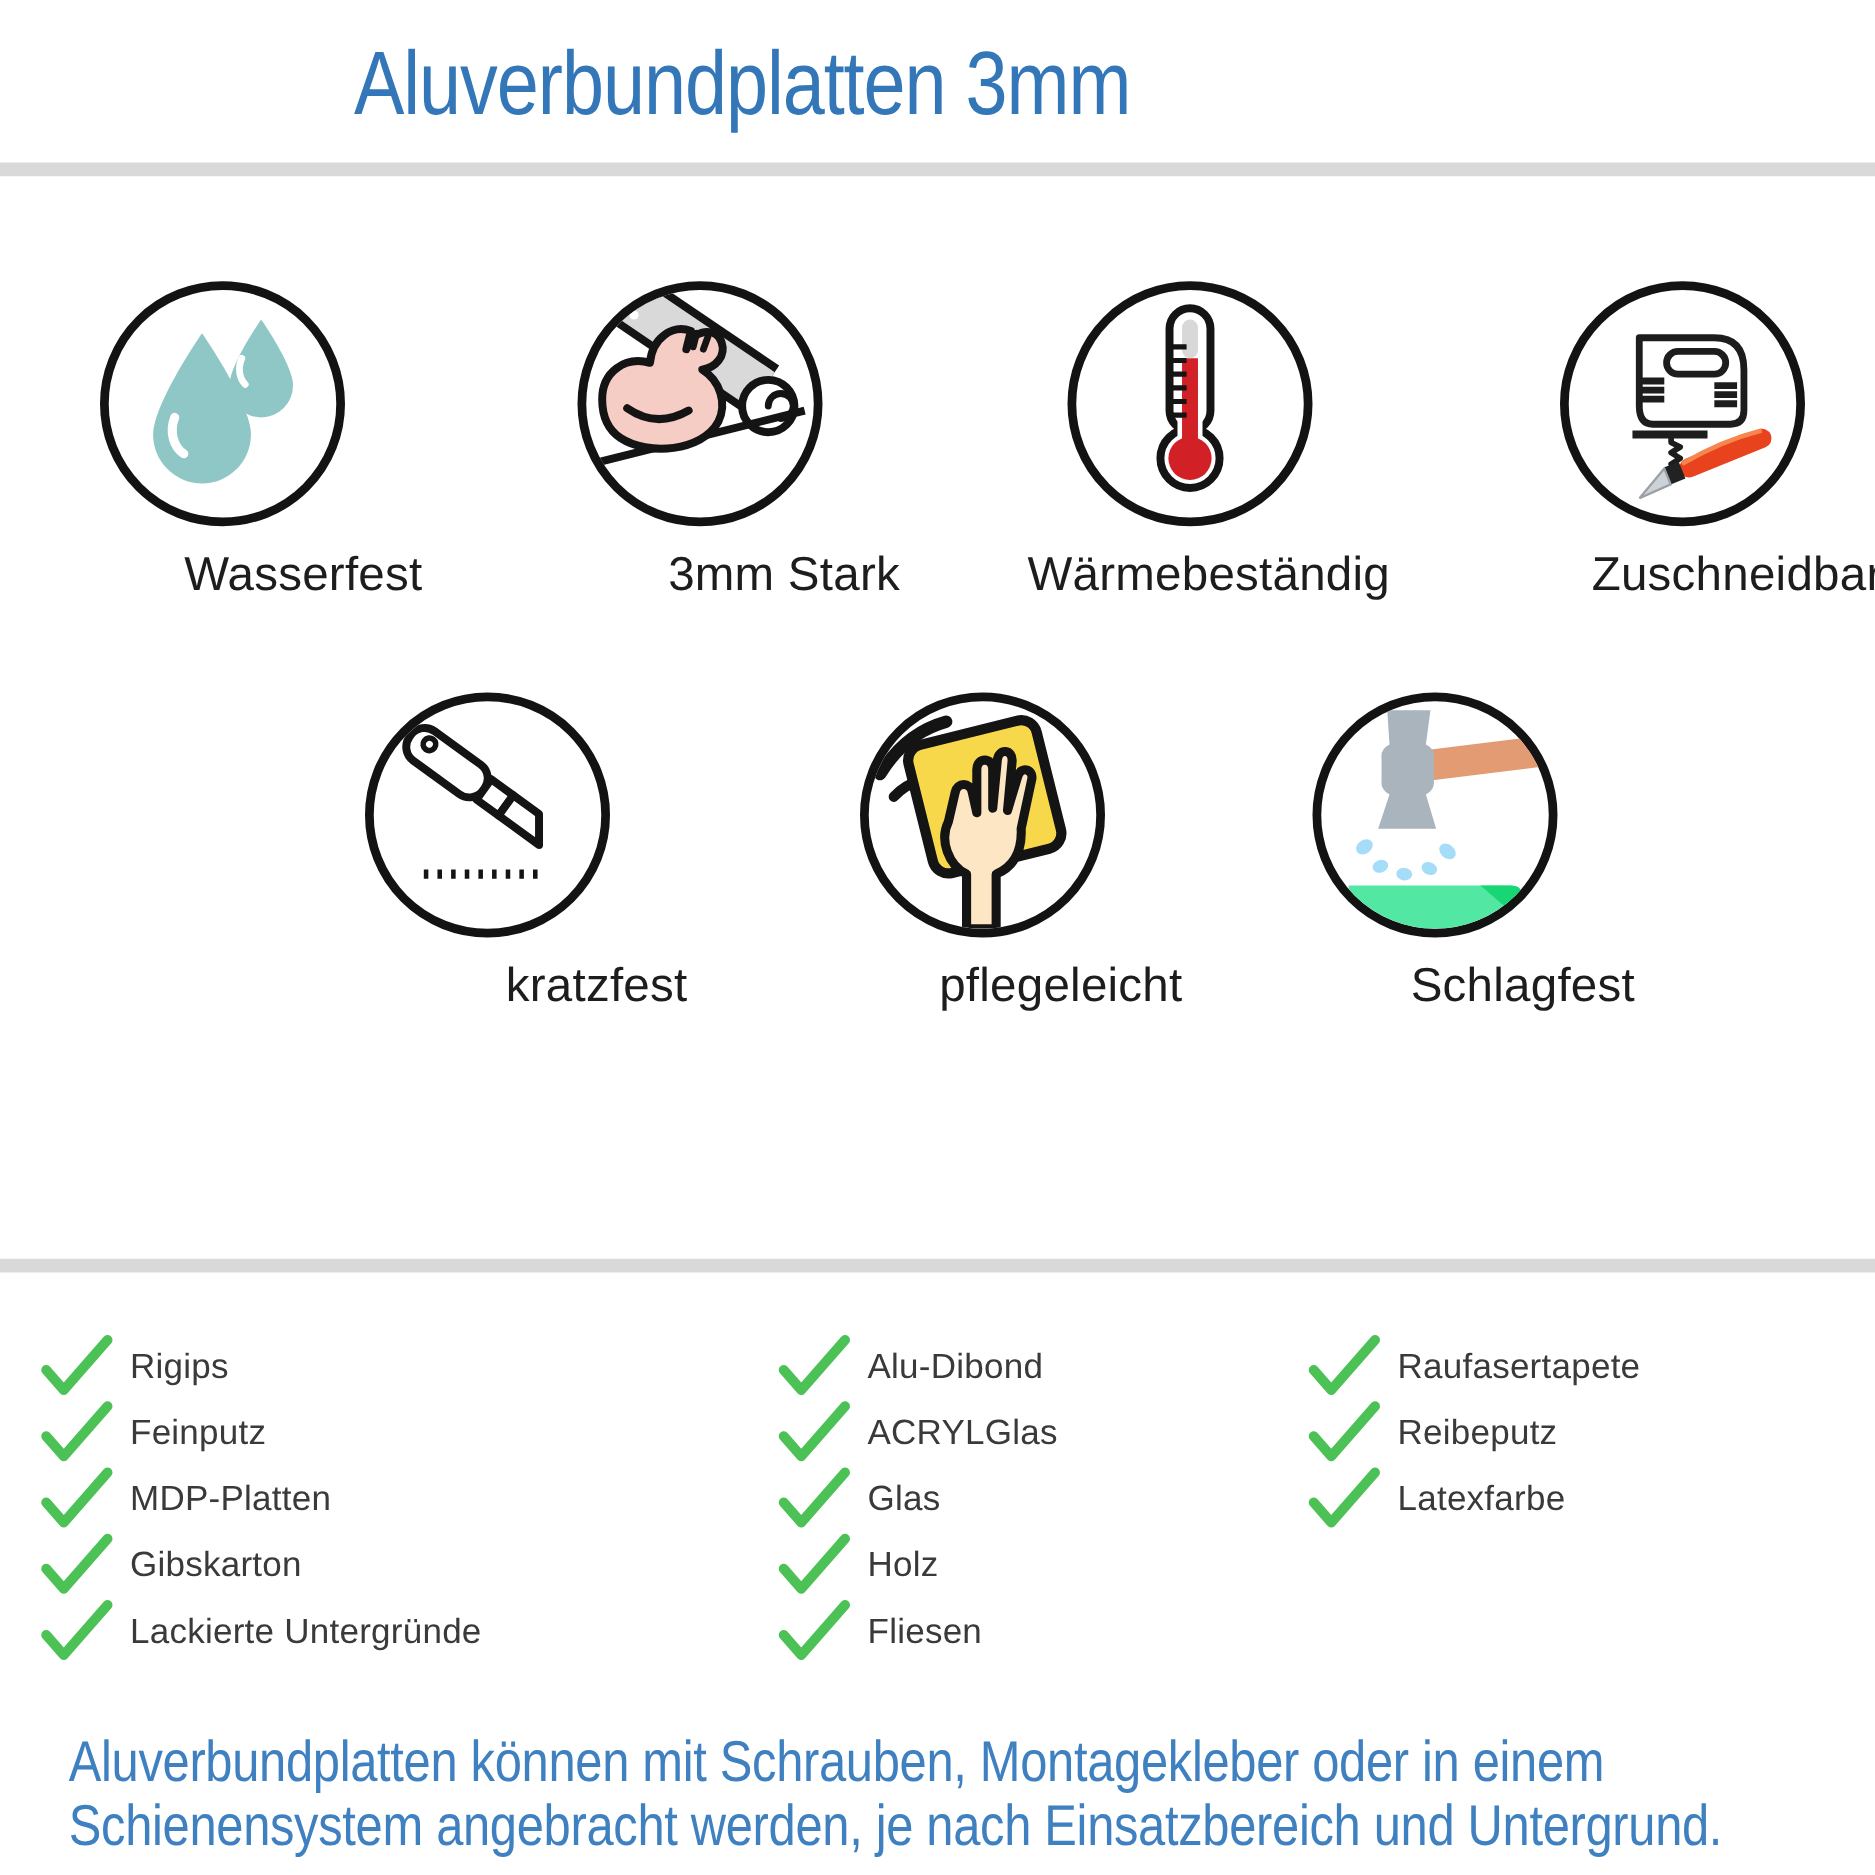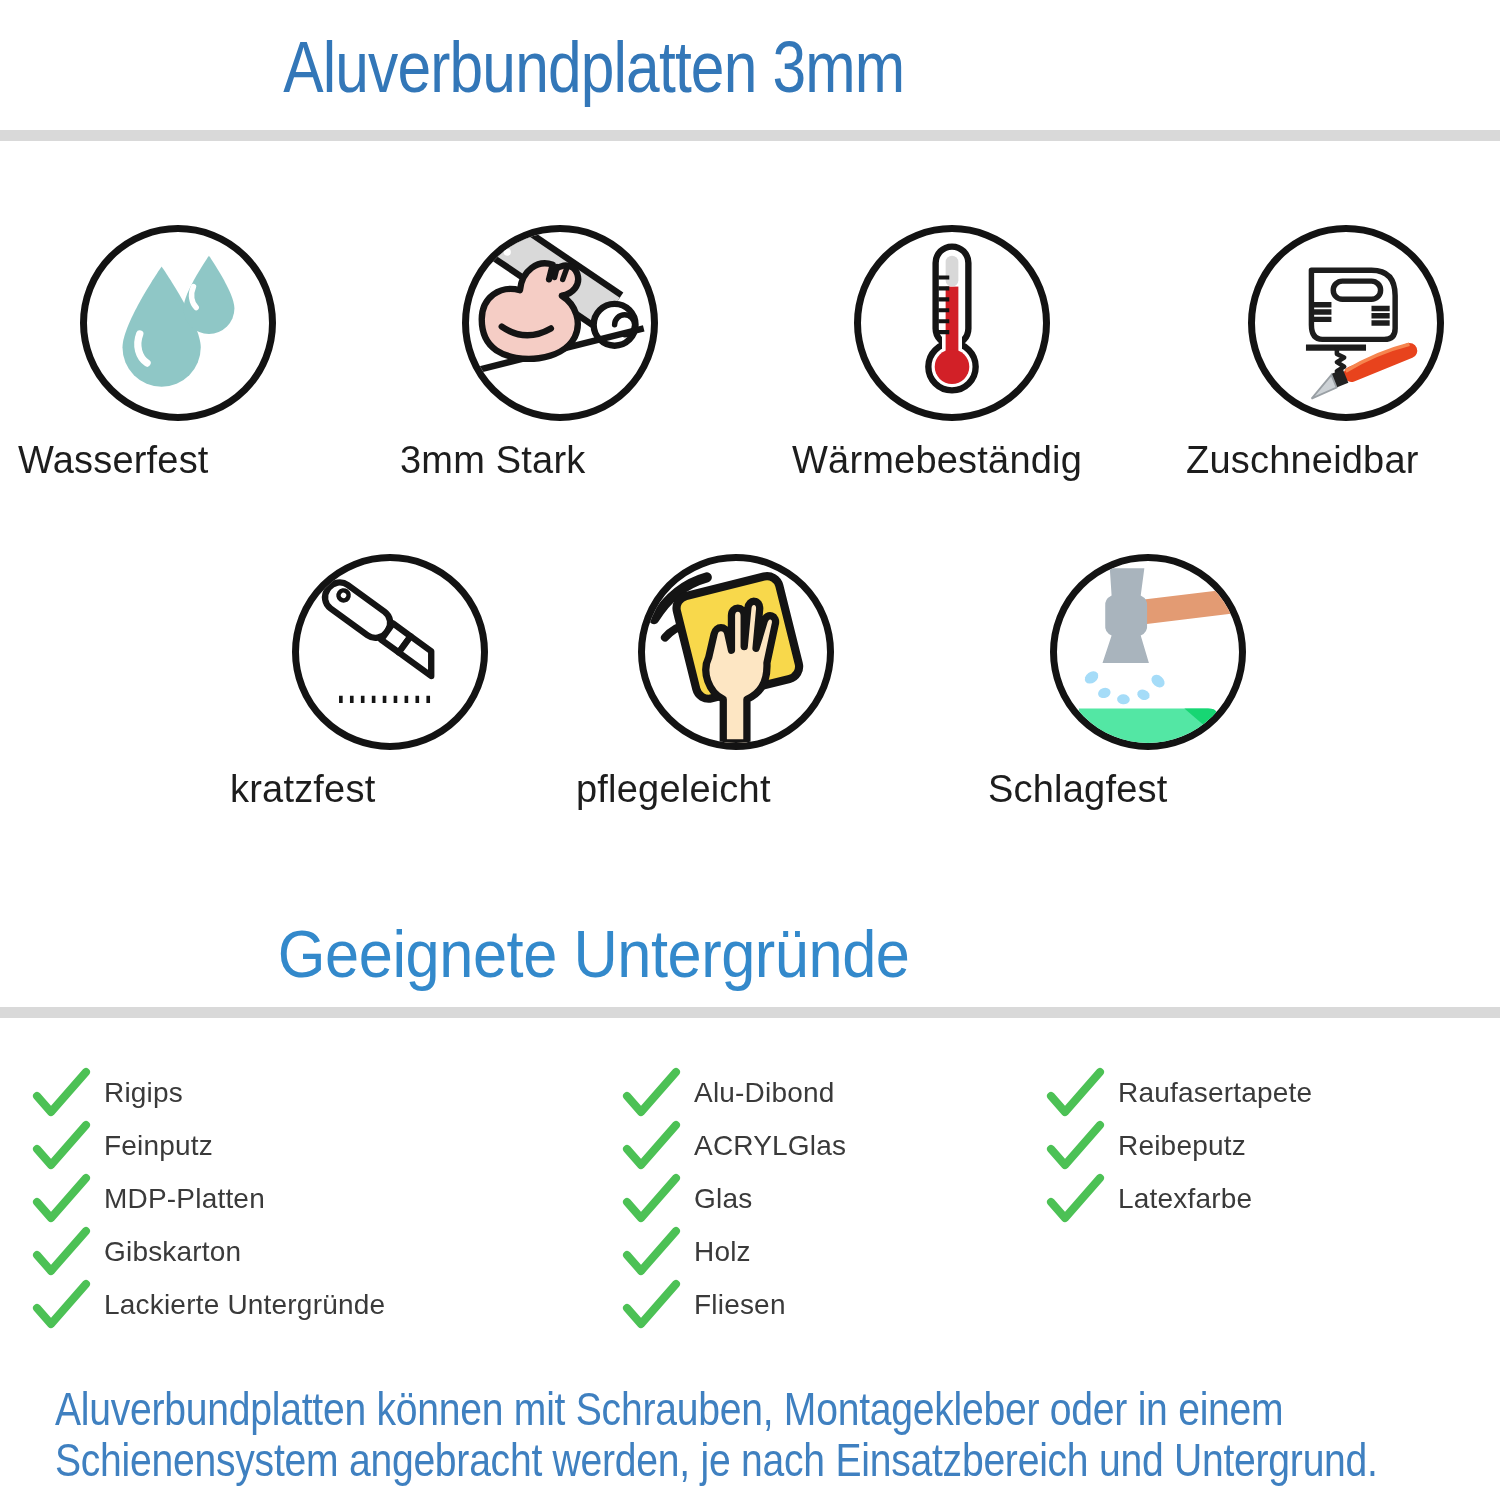--- a/index.html
+++ b/index.html
@@ -12,21 +12,21 @@
     display:inline-block;font-weight:500;white-space:nowrap;
   }
   #title1{top:26px;}
   #title1 .title{font-size:72px;color:var(--title1,#3377b8);transform:scaleX(.84);letter-spacing:-1px;}
   #title2{top:916px;}
   #title2 .title{font-size:66px;color:var(--title2,#3389cb);transform:scaleX(.93);letter-spacing:-.5px;}
   .divider{position:absolute;left:0;width:1500px;height:11px;background:var(--divider,#d9d9d9);}
   #divider1{top:130px;}
   #divider2{top:1007px;}
 
-  .feature{position:absolute;width:320px;text-align:left;}
+  .feature{position:absolute;width:320px;text-align:right;}
   .circle{
     width:196px;height:196px;margin:0 auto;border:7px solid #131313;border-radius:50%;
     box-sizing:border-box;overflow:hidden;position:relative;background:#fff;
   }
   .circle svg{position:absolute;left:0;top:0;width:182px;height:182px;}
   .feature-label{
     margin-top:18px;font-size:38px;color:var(--text_dark,#1d1d1d);letter-spacing:.2px;
   }
 
   .check-col{position:absolute;}
@@ -143,21 +143,21 @@
           <circle cx="32" cy="70" r="5.5" stroke-width="5"></circle>
           <rect x="94" y="63" width="24" height="22"></rect>
           <path d="M118,63 L146,63 L162,85 L118,85 Z"></path>
         </g>
         <line x1="44" y1="152" x2="152" y2="152" stroke="#141414" stroke-width="8" stroke-dasharray="4 8"></line>
       </svg>
     </div>
     <div class="feature-label">kratzfest</div>
   </div>
 
-  <div class="feature" style="left:576px;top:554px;">
+  <div class="feature" style="left:626px;top:554px;">
     <div class="circle">
       <svg viewBox="0 0 200 200">
         <path d="M10,64 Q32,28 68,18" stroke="#141414" stroke-width="11" fill="none" stroke-linecap="round"></path>
         <path d="M22,84 q10,-11 25,-15" stroke="#141414" stroke-width="9" fill="none" stroke-linecap="round"></path>
         <g transform="rotate(-14 102 84)">
           <rect x="44" y="26" width="116" height="116" rx="14" fill="#f8d84b" stroke="#141414" stroke-width="9"></rect>
         </g>
         <path d="M86,200 L86,152 C70,144 62,122 70,106 L76,80 C78,71 89,71 91,80 L95,98 L95,60 C95,49 109,49 109,60 L109,94 L113,52 C114,41 127,42 126,53 L122,96 L131,66 C134,56 146,60 143,70 L134,112 C135,134 126,146 112,152 L112,200 Z" fill="#fde6c3" stroke="#141414" stroke-width="8" stroke-linejoin="round"></path>
       </svg>
     </div>
@@ -178,23 +178,20 @@
           <ellipse cx="95" cy="147" rx="7" ry="5.5" transform="rotate(22 95 147)"></ellipse>
           <ellipse cx="111" cy="132" rx="8" ry="6" transform="rotate(40 111 132)"></ellipse>
         </g>
         <path d="M24,162 L166,162 Q178,162 175,172 L167,200 L28,200 Z" fill="#53e7a4"></path>
         <path d="M140,162 L166,162 Q178,162 175,172 L170,188 Z" fill="#17d673"></path>
       </svg>
     </div>
     <div class="feature-label">Schlagfest</div>
   </div>
 
-  <div class="title-wrap" id="title2">
-    <span class="title">Geeignete Untergründe</span>
-  </div>
   <div class="divider" id="divider2"></div>
 
   <div class="check-col" id="col1">
     <div class="check-row">
       <svg width="62" height="53" viewBox="0 0 62 53">
           <path d="M7,30 L21,46 L56,6" fill="none" stroke="#4cc155" stroke-width="8" stroke-linecap="round" stroke-linejoin="round"></path>
         </svg>
       <span class="check-label">Rigips</span>
     </div>
     <div class="check-row">

